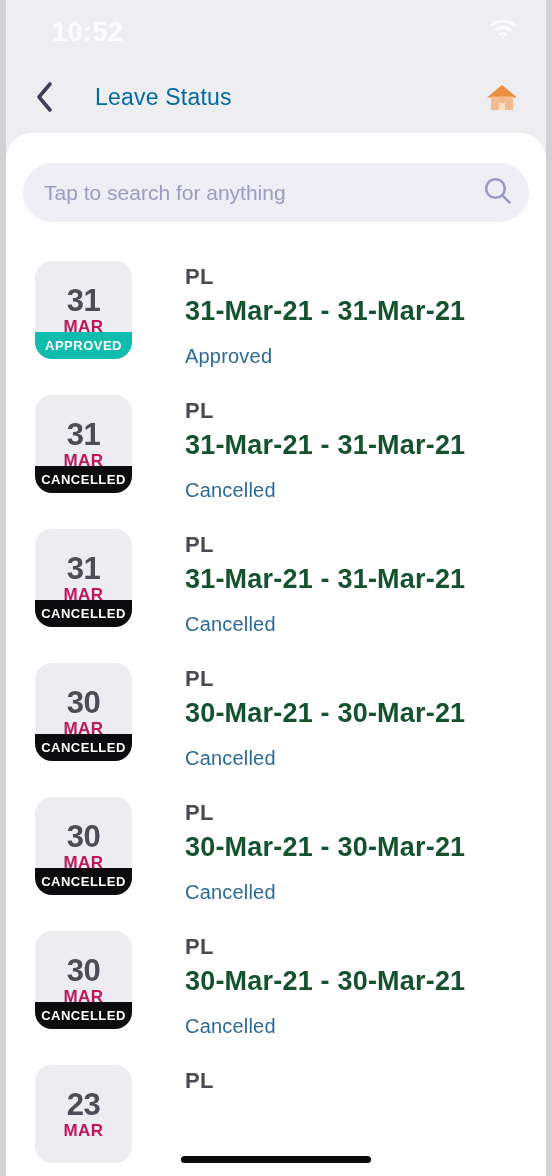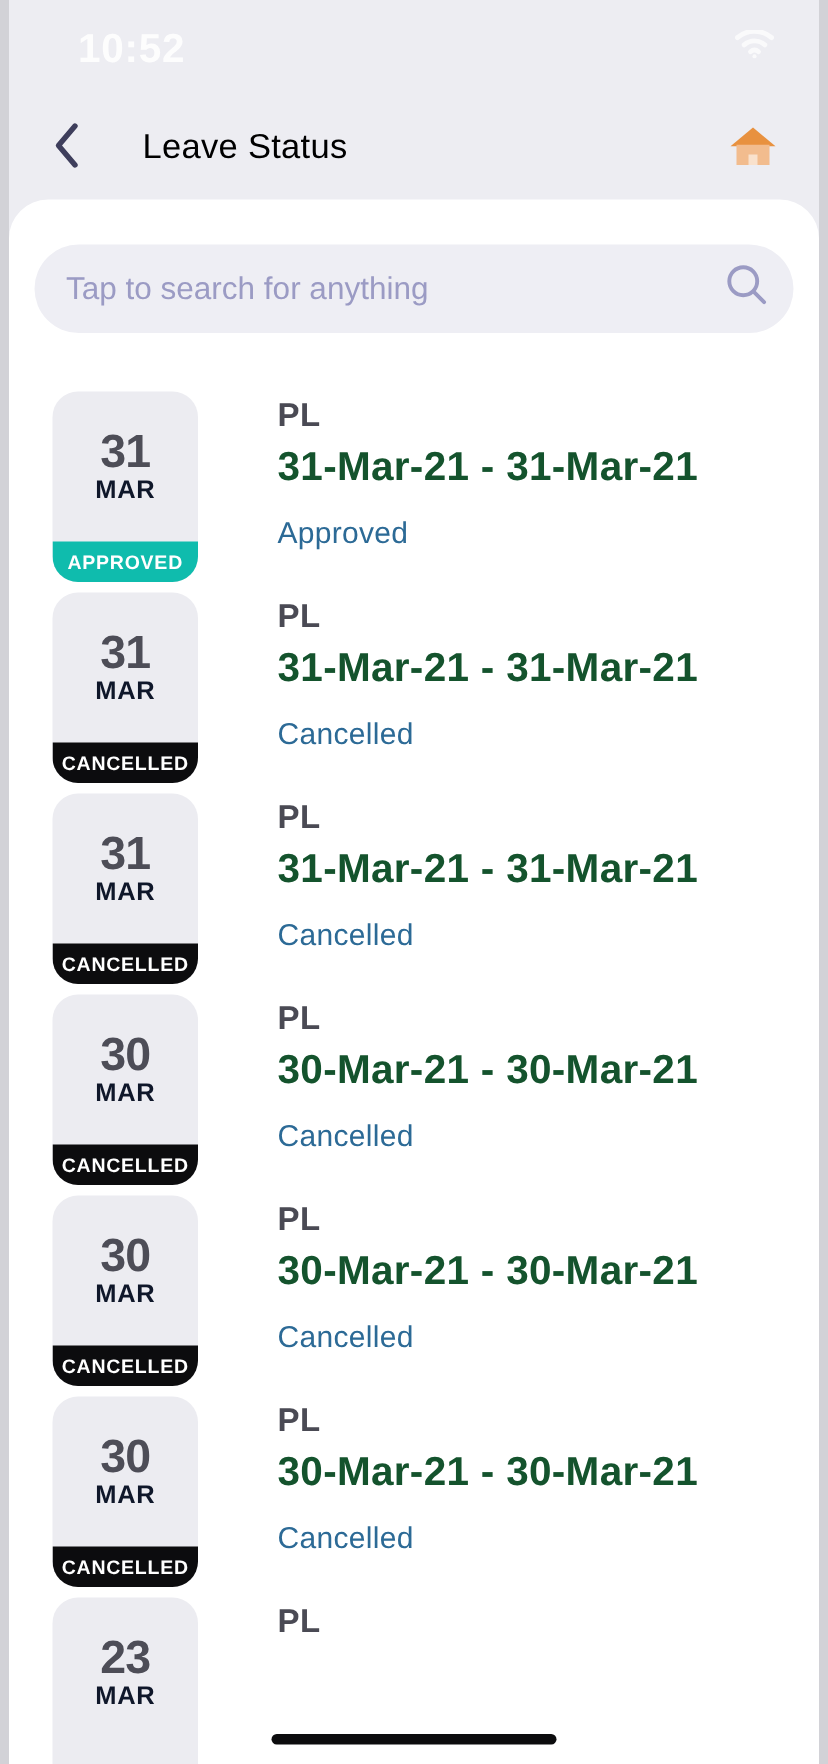--- a/index.html
+++ b/index.html
@@ -50,21 +50,21 @@
     z-index:15;
   }
   #back-button {
     position:absolute; left:26px; top:18px;
     width:38px; height:38px;
     display:flex; align-items:center; justify-content:center;
     cursor:pointer;
   }
   #page-title {
     position:absolute; left:95px; top:22px;
-    font-size:23px; color:#000000; letter-spacing:.2px;
+    font-size:23px; color:#0369a1; letter-spacing:.2px;
   }
   #home-button {
     position:absolute; right:30px; top:17px;
     width:40px; height:40px;
     display:flex; align-items:center; justify-content:center;
     cursor:pointer;
   }
 
   
   #content-panel {
@@ -106,37 +106,37 @@
   .leave-row {
     position:relative;
     height:134px;
     padding-left:29px;
     display:flex; align-items:flex-start;
     cursor:pointer;
   }
 
   .date-card {
     position:relative;
-    width:97px; height:127px;
+    width:97px; height:98px;
     background:#ececf1;
     border-radius:17px;
     overflow:hidden;
     flex:0 0 auto;
     margin-top:3px;
   }
   .date-day {
     position:absolute; top:22px; left:0; right:0;
     text-align:center;
     font-size:31px; font-weight:bold; color:#4d4d57;
     letter-spacing:-0.5px;
   }
   .date-mon {
     position:absolute; top:56px; left:0; right:0;
     text-align:center;
-    font-size:17px; font-weight:bold; color:#0f172a;
+    font-size:17px; font-weight:bold; color:#be185d;
     letter-spacing:.4px;
   }
   .status-badge {
     position:absolute; left:0; right:0; bottom:0; height:27px;
     display:flex; align-items:center; justify-content:center;
     font-size:13px; font-weight:bold; color:#ffffff;
     letter-spacing:.5px;
   }
 
   .leave-info {

